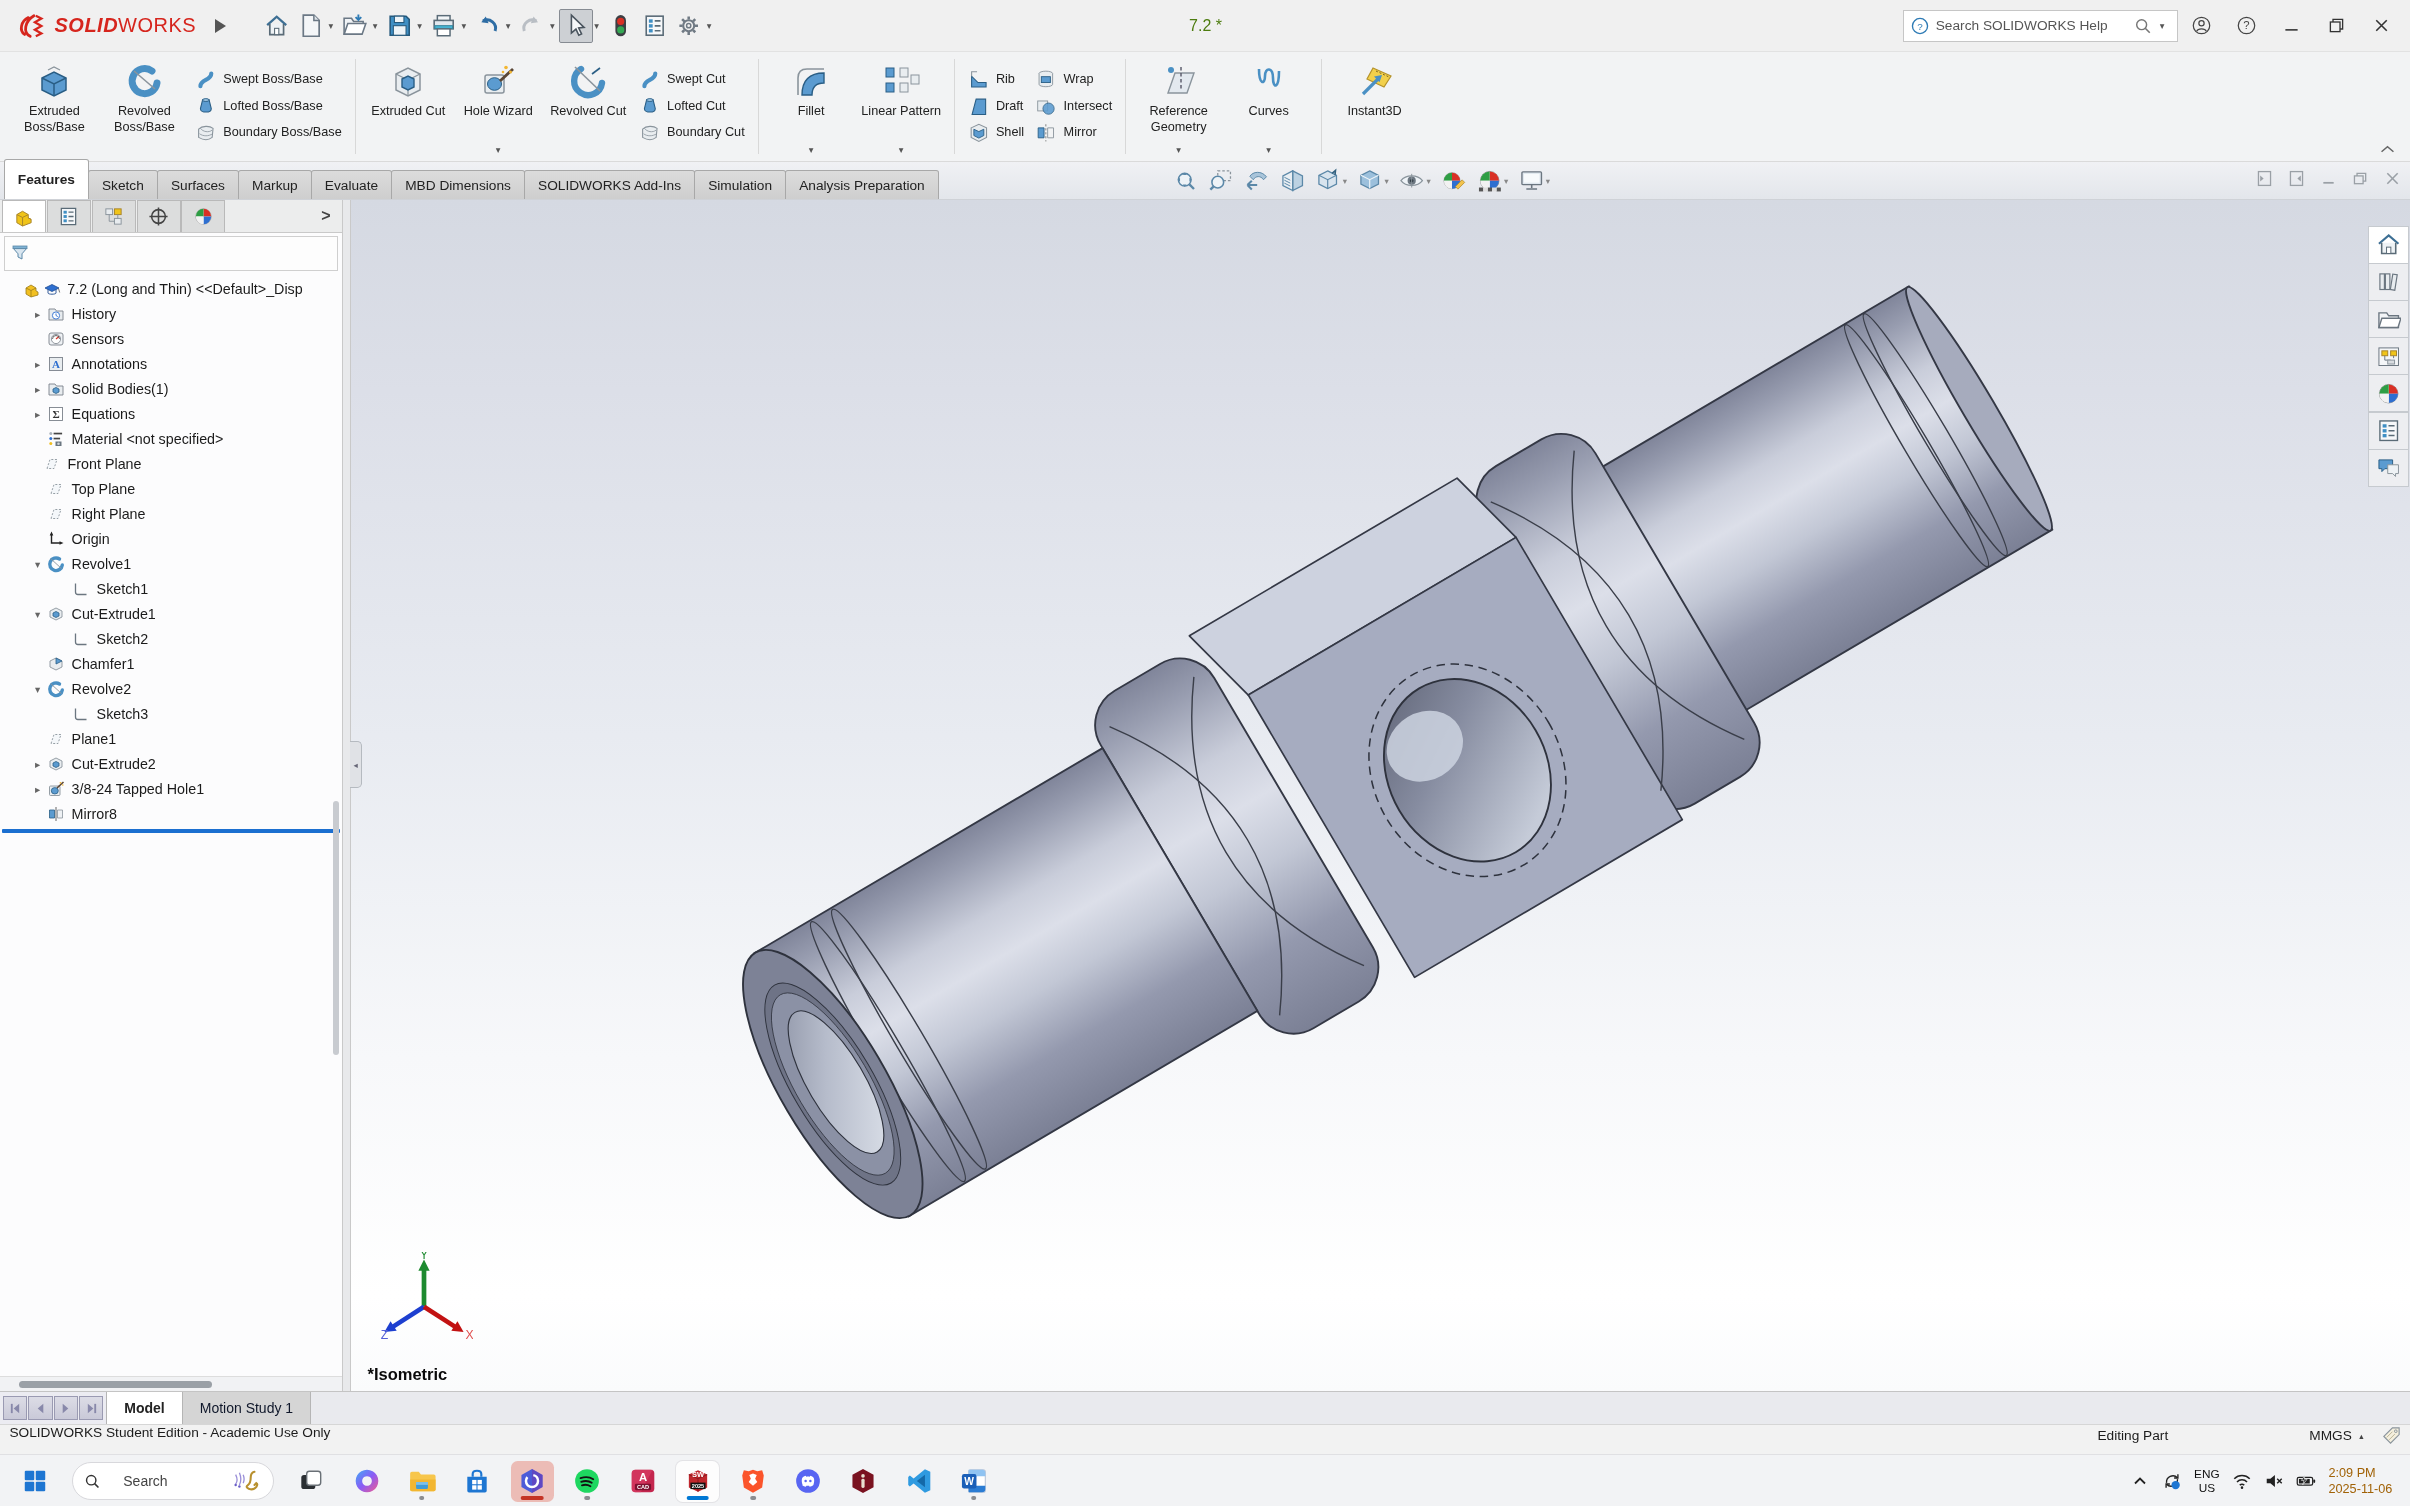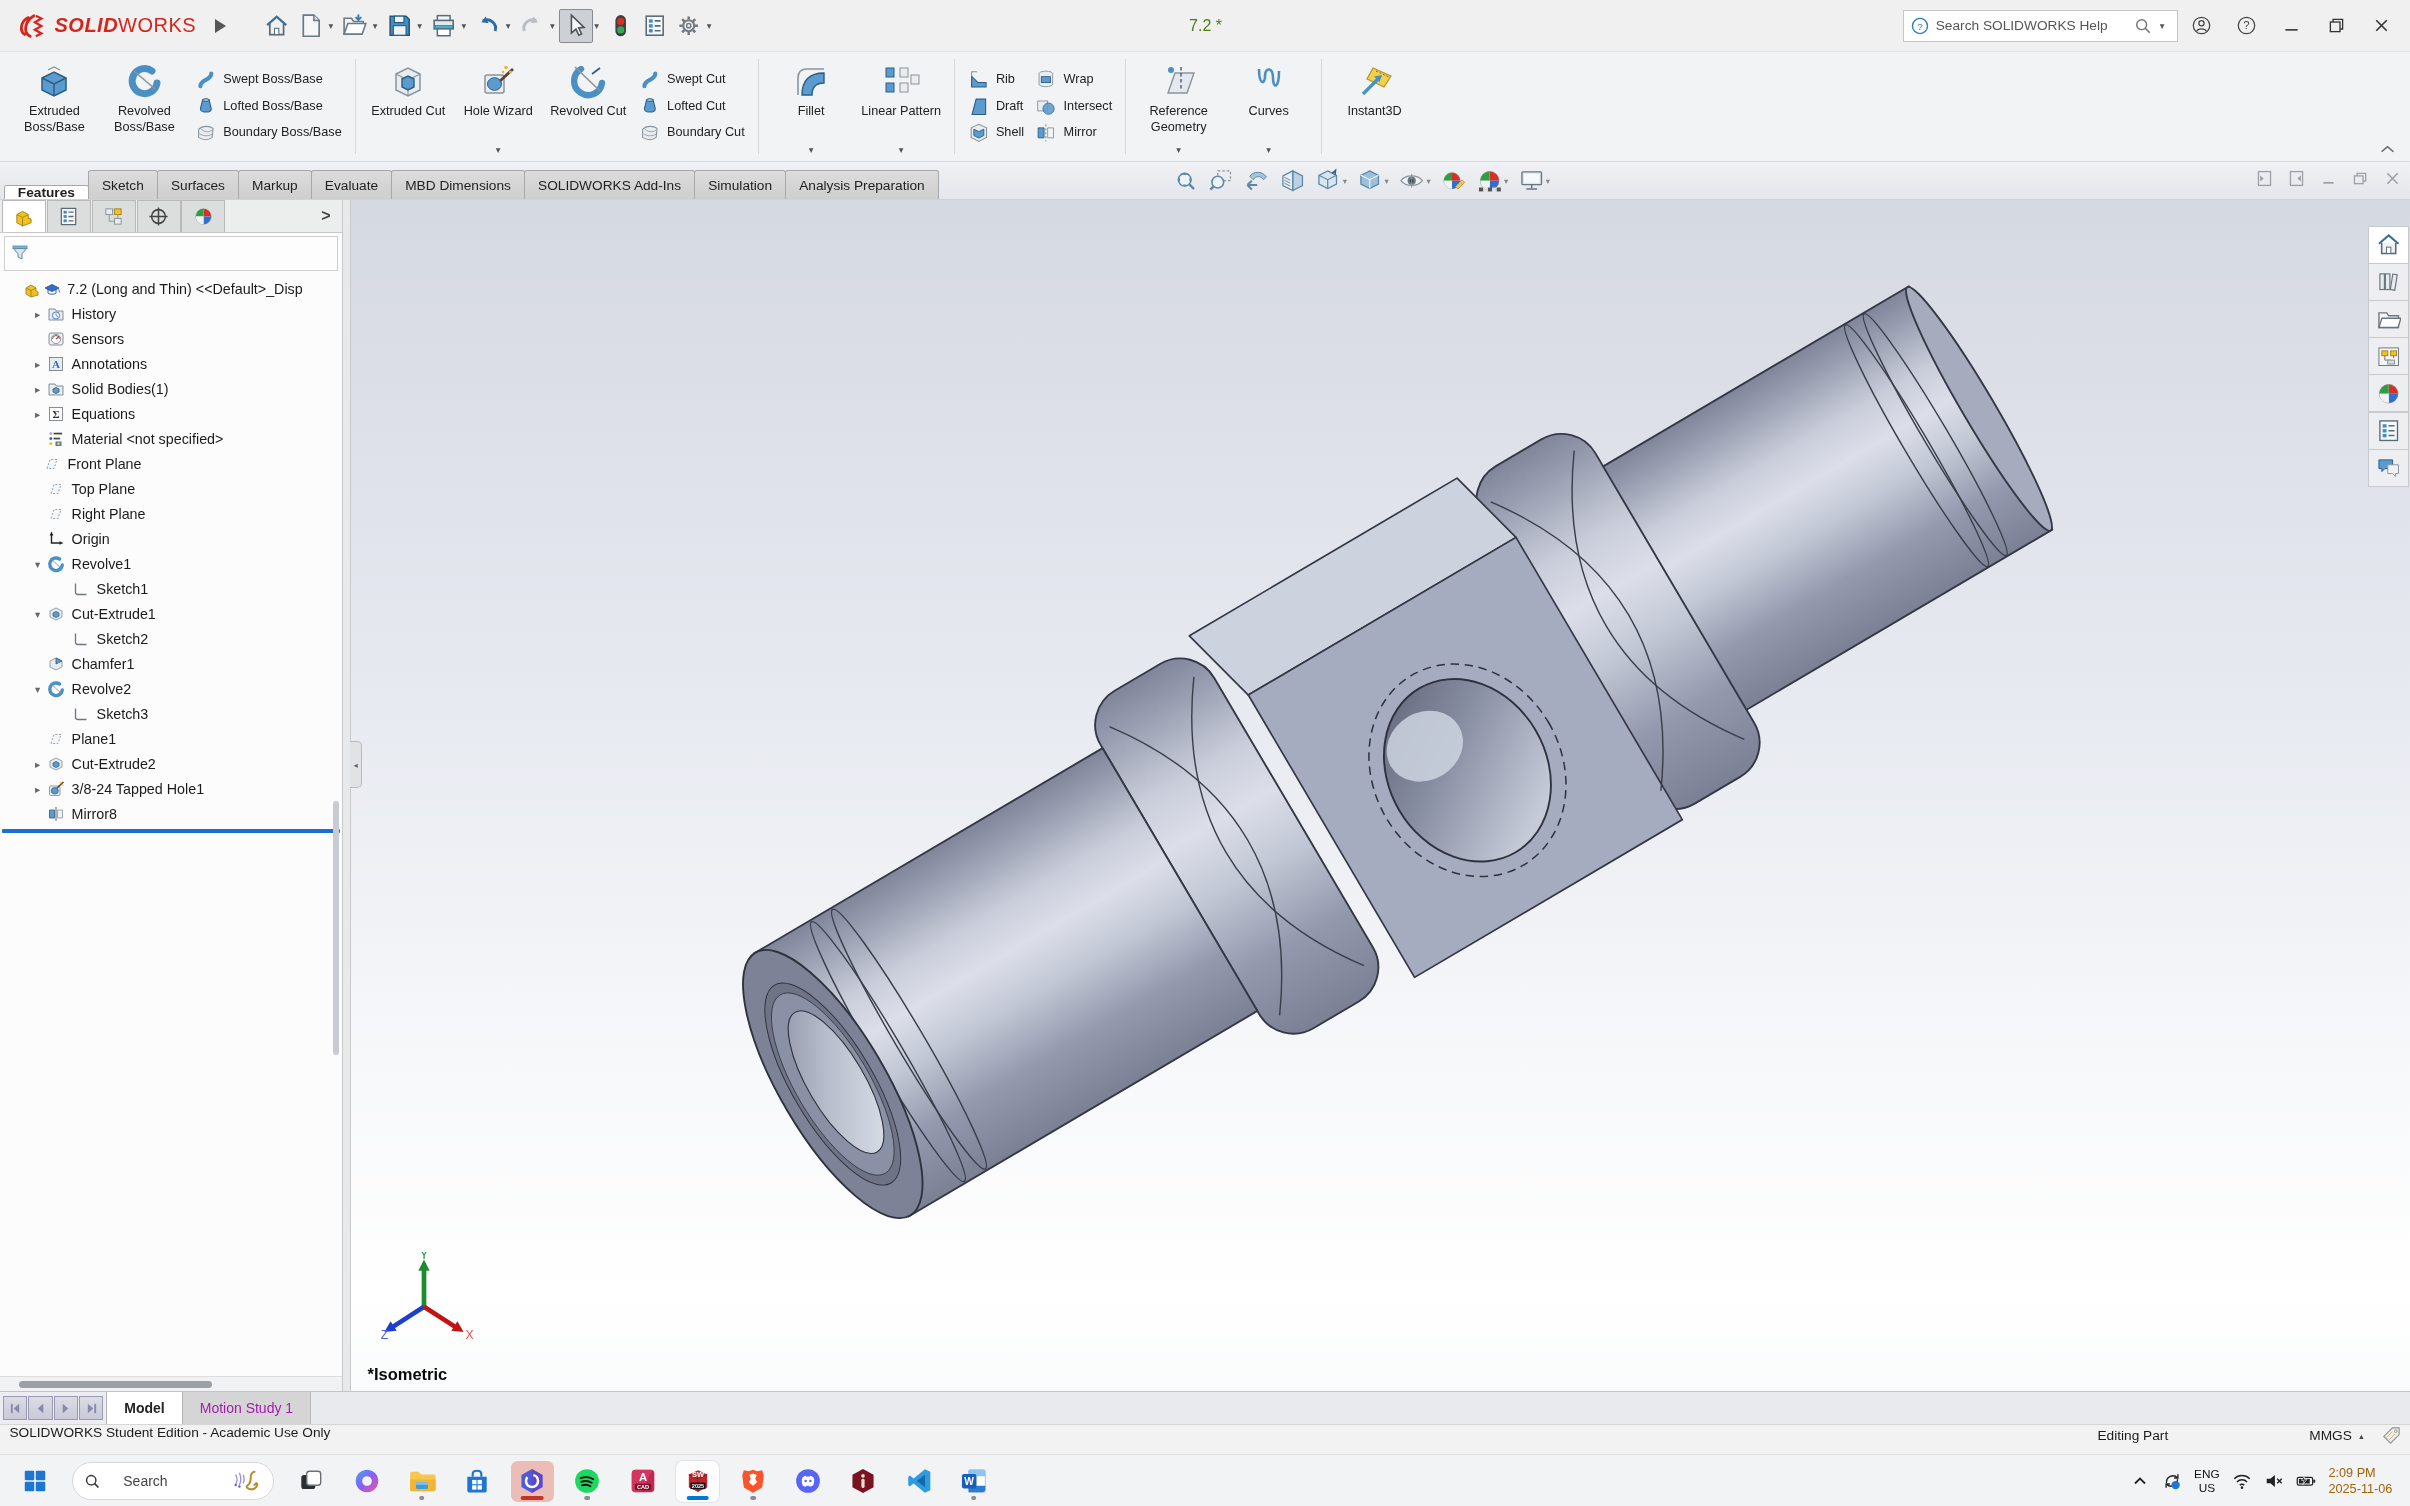--- a/index.html
+++ b/index.html
@@ -35,21 +35,21 @@
 .rib-caret{position:absolute;bottom:1.9px;left:50%;transform:translateX(-50%);font-size:9.4px;color:#555}
 .rib-stack{display:flex;flex-direction:column;justify-content:center;gap:4.7px;padding:0 5.6px}
 .rib-item{display:flex;align-items:center;gap:6.6px}
 .rib-item svg{width:21.7px;height:21.7px}
 .rib-item .rib-lbl{margin:0;white-space:nowrap}
 #ribbon-collapse{position:absolute;right:11.3px;bottom:3.8px;width:24.5px;height:17px;display:flex;align-items:center;justify-content:center}
 
 #tabrow{height:38px;background:linear-gradient(#f0f1f4,#e3e6eb);display:flex;align-items:flex-end;position:relative;border-bottom:0.9px solid #cfd2d7}
 #command-tabs{display:flex;align-items:flex-end;padding-left:3.8px}
 .ctab{height:29px;display:flex;align-items:center;padding:0 13px;font-size:13.7px;color:#222;background:linear-gradient(#dcdcdc,#cecece);border:0.9px solid #a8a8a8;border-bottom:none;border-radius:2.8px 2.8px 0 0;margin-right:-0.9px}
-.ctab.active{background:#fff;font-weight:700;height:14px;z-index:2}
+.ctab.active{background:#fff;font-weight:700;height:40px;z-index:2}
 #headsup{position:absolute;left:1170px;top:3.8px;display:flex;align-items:center;gap:4.7px}
 .hu-btn{height:30px;display:flex;align-items:center;justify-content:center;padding:0 2.8px}
 .hu-btn svg{width:25.4px;height:25.4px}
 .hu-caret{font-size:8.5px;color:#888;margin-left:1.9px}
 #doc-controls{position:absolute;right:9.4px;top:6.6px;display:flex;align-items:center;gap:13px}
 #doc-controls svg{width:19px;height:19px}
 
 #main{height:1191px;display:flex;position:relative}
 #leftpanel{width:343px;background:#fcfcfd;border-right:0.9px solid #c9c9c9;display:flex;flex-direction:column;position:relative}
 #panel-tabs{height:33px;display:flex;align-items:stretch;background:#eceded;border-bottom:0.9px solid #c9c9c9;padding-left:1.9px}
@@ -79,21 +79,21 @@
 .tp-btn{width:41px;height:38px;background:#edeef1;border:0.9px solid #c6cacf;margin-bottom:-0.9px;display:flex;align-items:center;justify-content:center}
 .tp-btn.active{background:#fff}
 .tp-btn svg{width:25.4px;height:25.4px}
 
 #modeltabs{height:33px;background:#e9eaee;border-top:0.9px solid #c4c4c4;display:flex;align-items:stretch}
 #tabnav{display:flex;align-items:center;gap:0.9px;padding:0 2.8px;background:#ececf2}
 .nav-btn{width:24.5px;height:24.5px;background:linear-gradient(#dcdce6,#c9c9d8);border:0.9px solid #9a9ab2;display:flex;align-items:center;justify-content:center}
 .nav-btn svg{width:13px;height:13px}
 .mtab{display:flex;align-items:center;padding:0 17px;font-size:14px;border-right:0.9px solid #b5b5b5}
 .mtab.active{background:#fff;font-weight:700;border-left:0.9px solid #b5b5b5}
-.mtab.inactive{background:#d5d5d5;color:#a21caf}
+.mtab.inactive{background:#d5d5d5;color:#0f172a}
 #statusbar{height:30px;background:#f2f2f2;border-top:0.9px solid #d6d6d6;display:flex;align-items:flex-start;font-size:13.7px;color:#1c1c1c;padding:0 9.4px}
 #status-right{margin-left:auto;display:flex;align-items:center}
 #status-mode{margin-right:141px}
 #status-units{display:flex;align-items:center;gap:7.5px;margin-right:17px}
 #status-units .up{font-size:8.5px;color:#444}
 #status-tag svg{width:21px;height:21px}
 
 #taskbar{height:53px;background:#f2f3f5;border-top:0.9px solid #e0e0e3;display:flex;align-items:center;padding:0 13px;position:relative}
 #tb-apps{display:flex;align-items:center;gap:12.2px}
 .tb-btn{width:43px;height:41px;border-radius:6.6px;display:flex;align-items:center;justify-content:center;position:relative}

